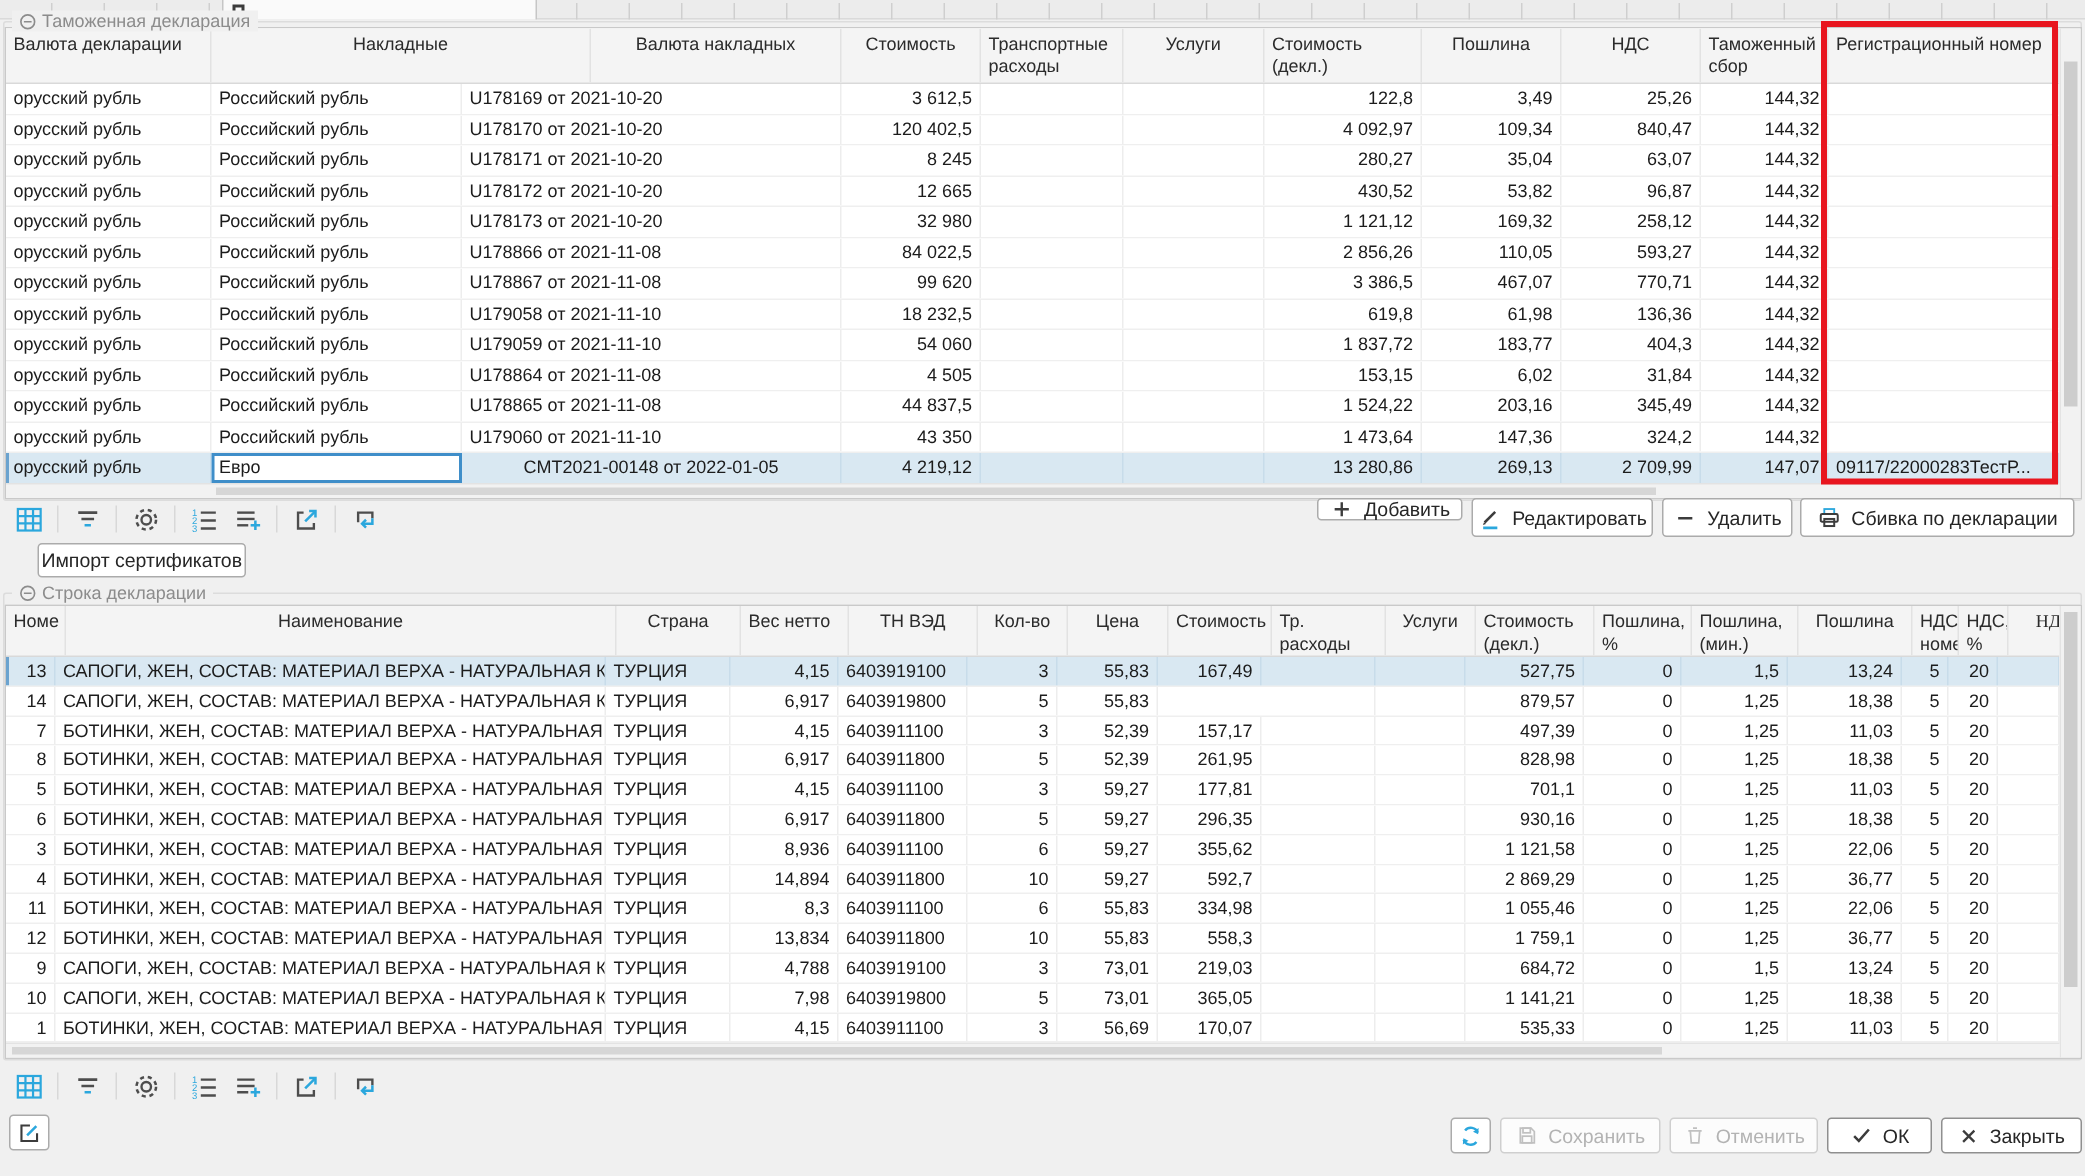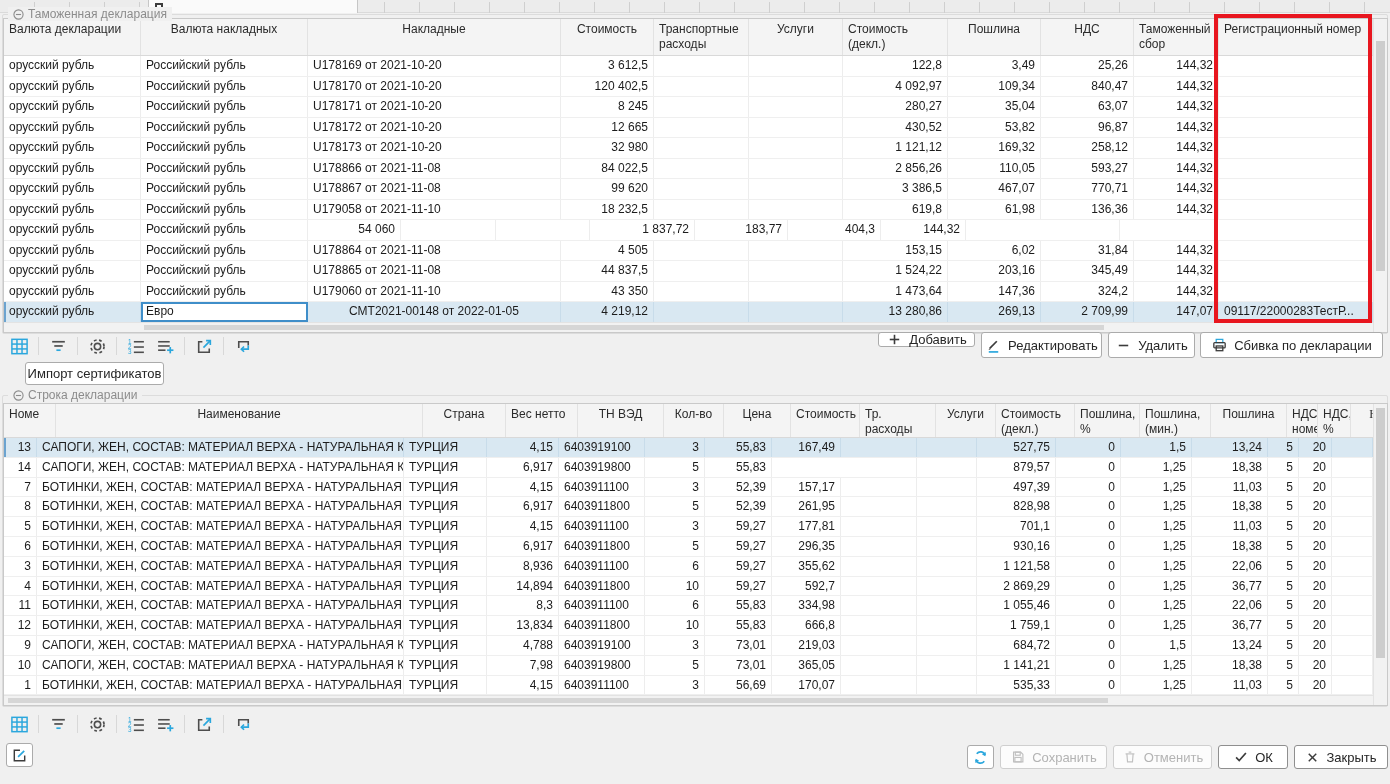--- a/index.html
+++ b/index.html
@@ -107,22 +107,22 @@
         <circle cx="6" cy="6" r="5" fill="none" stroke="#8c8c8c" stroke-width="1.2"></circle>
         <line x1="3.2" y1="6" x2="8.8" y2="6" stroke="#8c8c8c" stroke-width="1.2"></line>
       </svg>
     <span>Таможенная декларация</span>
   </div>
 
   <div class="tblwrap" style="left:3px;top:18px;width:1385px;height:315px">
     <div class="tcontent" id="top-table">
         <div class="thead" style="height: 37px;">
           <div class="th" style="width: 137px; text-align: left;">Валюта декларации</div>
+          <div class="th" style="width: 253px; text-align: center;">Накладные</div>
           <div class="th" style="width: 167px; text-align: center;">Валюта накладных</div>
-          <div class="th" style="width: 253px; text-align: center;">Накладные</div>
           <div class="th" style="width: 93px; text-align: center;">Стоимость</div>
           <div class="th" style="width: 95px; text-align: left;">Транспортные расходы</div>
           <div class="th" style="width: 94px; text-align: center;">Услуги</div>
           <div class="th" style="width: 105px; text-align: left;">Стоимость (декл.)</div>
           <div class="th" style="width: 93px; text-align: center;">Пошлина</div>
           <div class="th" style="width: 93px; text-align: center;">НДС</div>
           <div class="th" style="width: 85px; text-align: left;">Таможенный сбор</div>
           <div class="th" style="width: 154px; text-align: left;">Регистрационный номер</div>
         </div>
         <div class="trow" style="height: 20.5px; line-height: 19.5px;">
@@ -225,20 +225,21 @@
           <div class="td" style="width: 94px; text-align: right;"></div>
           <div class="td" style="width: 105px; text-align: right;">619,8</div>
           <div class="td" style="width: 93px; text-align: right;">61,98</div>
           <div class="td" style="width: 93px; text-align: right;">136,36</div>
           <div class="td" style="width: 85px; text-align: right;">144,32</div>
           <div class="td" style="width: 154px; text-align: left;"></div>
         </div>
         <div class="trow" style="height: 20.5px; line-height: 19.5px;">
           <div class="td" style="width: 137px; text-align: left;">орусский рубль</div>
           <div class="td" style="width: 167px; text-align: left;">Российский рубль</div>
+          <div class="td" style="width: 253px; text-align: left;">U179059 от 2021-11-10</div>
           <div class="td" style="width: 93px; text-align: right;">54 060</div>
           <div class="td" style="width: 95px; text-align: right;"></div>
           <div class="td" style="width: 94px; text-align: right;"></div>
           <div class="td" style="width: 105px; text-align: right;">1 837,72</div>
           <div class="td" style="width: 93px; text-align: right;">183,77</div>
           <div class="td" style="width: 93px; text-align: right;">404,3</div>
           <div class="td" style="width: 85px; text-align: right;">144,32</div>
           <div class="td" style="width: 154px; text-align: left;"></div>
         </div>
         <div class="trow" style="height: 20.5px; line-height: 19.5px;">
@@ -408,21 +409,21 @@
     <svg width="11" height="11" viewBox="0 0 12 12">
         <circle cx="6" cy="6" r="5" fill="none" stroke="#8c8c8c" stroke-width="1.2"></circle>
         <line x1="3.2" y1="6" x2="8.8" y2="6" stroke="#8c8c8c" stroke-width="1.2"></line>
       </svg>
     <span>Строка декларации</span>
   </div>
 
   <div class="tblwrap" style="left:3px;top:403px;width:1385px;height:303px">
     <div class="tcontent" id="bottom-table">
         <div class="thead" style="height: 34px;">
-          <div class="th" style="width: 52px; text-align: left;">Номе</div>
+          <div class="th" style="width: 40px; text-align: left;">Номе</div>
           <div class="th" style="width: 367px; text-align: center;">Наименование</div>
           <div class="th" style="width: 83px; text-align: center;">Страна</div>
           <div class="th" style="width: 72px; text-align: left;">Вес нетто</div>
           <div class="th" style="width: 86px; text-align: center;">ТН ВЭД</div>
           <div class="th" style="width: 60px; text-align: center;">Кол-во</div>
           <div class="th" style="width: 67px; text-align: center;">Цена</div>
           <div class="th" style="width: 69px; text-align: center;">Стоимость</div>
           <div class="th" style="width: 76px; text-align: left;">Тр. расходы</div>
           <div class="th" style="width: 60px; text-align: center;">Услуги</div>
           <div class="th" style="width: 79px; text-align: left;">Стоимость (декл.)</div>
@@ -605,21 +606,21 @@
           <div class="td" style="width: 41px; text-align: left;"></div>
         </div>
         <div class="trow" style="height: 19.8px; line-height: 18.8px;">
           <div class="td" style="width: 33px; text-align: right;">12</div>
           <div class="td" style="width: 367px; text-align: left;">БОТИНКИ, ЖЕН, СОСТАВ: МАТЕРИАЛ ВЕРХА - НАТУРАЛЬНАЯ ...</div>
           <div class="td" style="width: 83px; text-align: left;">ТУРЦИЯ</div>
           <div class="td" style="width: 72px; text-align: right;">13,834</div>
           <div class="td" style="width: 86px; text-align: left;">6403911800</div>
           <div class="td" style="width: 60px; text-align: right;">10</div>
           <div class="td" style="width: 67px; text-align: right;">55,83</div>
-          <div class="td" style="width: 69px; text-align: right;">666,8</div>
+          <div class="td" style="width: 69px; text-align: right;">558,3</div>
           <div class="td" style="width: 76px; text-align: right;"></div>
           <div class="td" style="width: 60px; text-align: right;"></div>
           <div class="td" style="width: 79px; text-align: right;">1 759,1</div>
           <div class="td" style="width: 65px; text-align: right;">0</div>
           <div class="td" style="width: 71px; text-align: right;">1,25</div>
           <div class="td" style="width: 76px; text-align: right;">36,77</div>
           <div class="td" style="width: 31px; text-align: right;">5</div>
           <div class="td" style="width: 33px; text-align: right;">20</div>
           <div class="td" style="width: 41px; text-align: left;"></div>
         </div>

